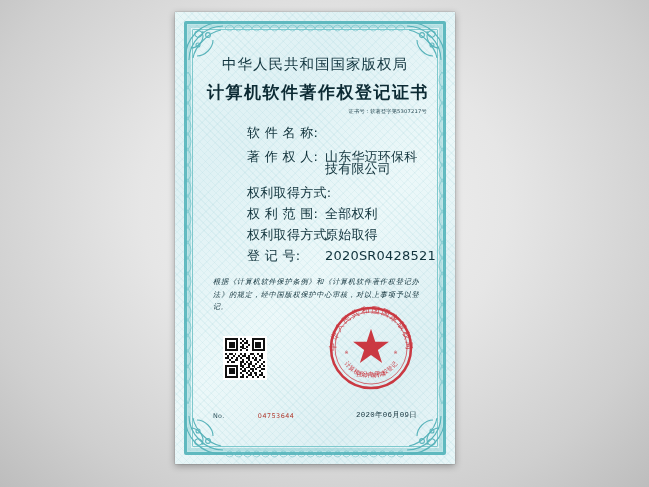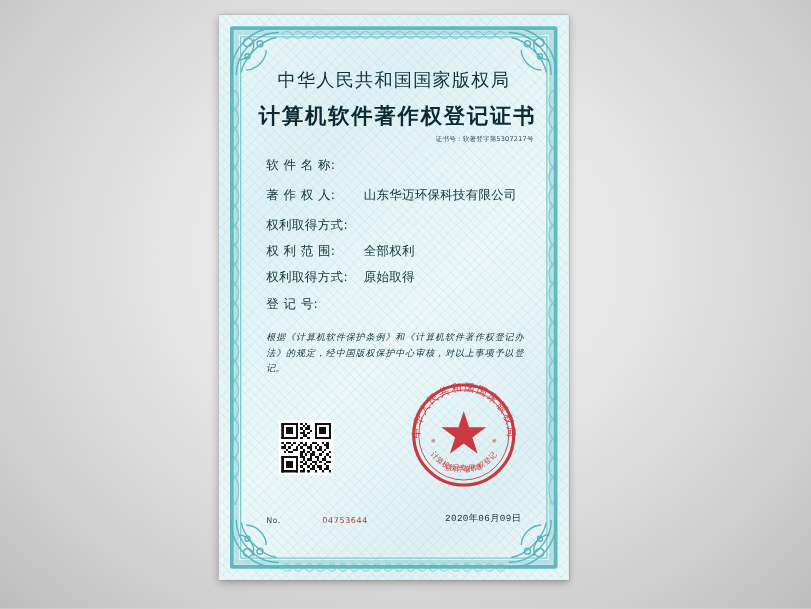--- a/index.html
+++ b/index.html
@@ -121,24 +121,25 @@
   }
 
   .fields {
     margin-top: 12px;
     padding-left: 12px;
     padding-right: 6px;
   }
   .row {
     display: flex;
     align-items: flex-start;
-    font-size: 10px;
+    font-size: 13px;
     line-height: 12px;
     color: #10323b;
     margin-bottom: 6.5px;
+    margin-left: 34px;
   }
   .row .lbl {
     width: 78px;
     flex: none;
     letter-spacing: .3px;
     white-space: nowrap;
   }
   .row .val {
     flex: 1;
     letter-spacing: .2px;
@@ -332,20 +333,21 @@
           <div class="val">全部权利</div>
         </div>
 
         <div class="row gap-md">
           <div class="lbl">权利取得方式:</div>
           <div class="val">原始取得</div>
         </div>
 
         <div class="row">
           <div class="lbl">登 记 号:</div>
+          <div class="val">2020SR0428521</div>
         </div>
 
       </div>
 
       <div class="legal">根据《计算机软件保护条例》和《计算机软件著作权登记办法》的规定，经中国版权保护中心审核，对以上事项予以登记。</div>
 
       <div class="qr">
         <svg viewBox="0 0 21 21" shape-rendering="crispEdges">
           <rect width="21" height="21" fill="#ffffff"></rect>
           <g fill="#111111">

